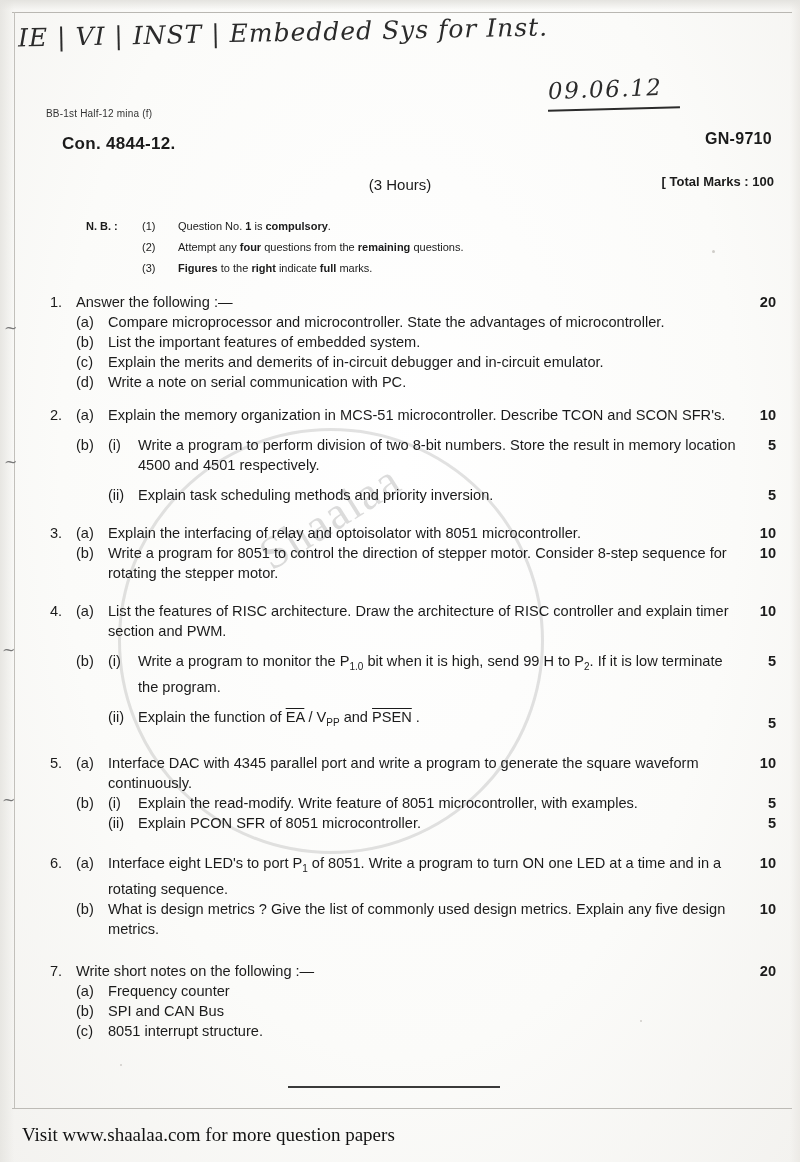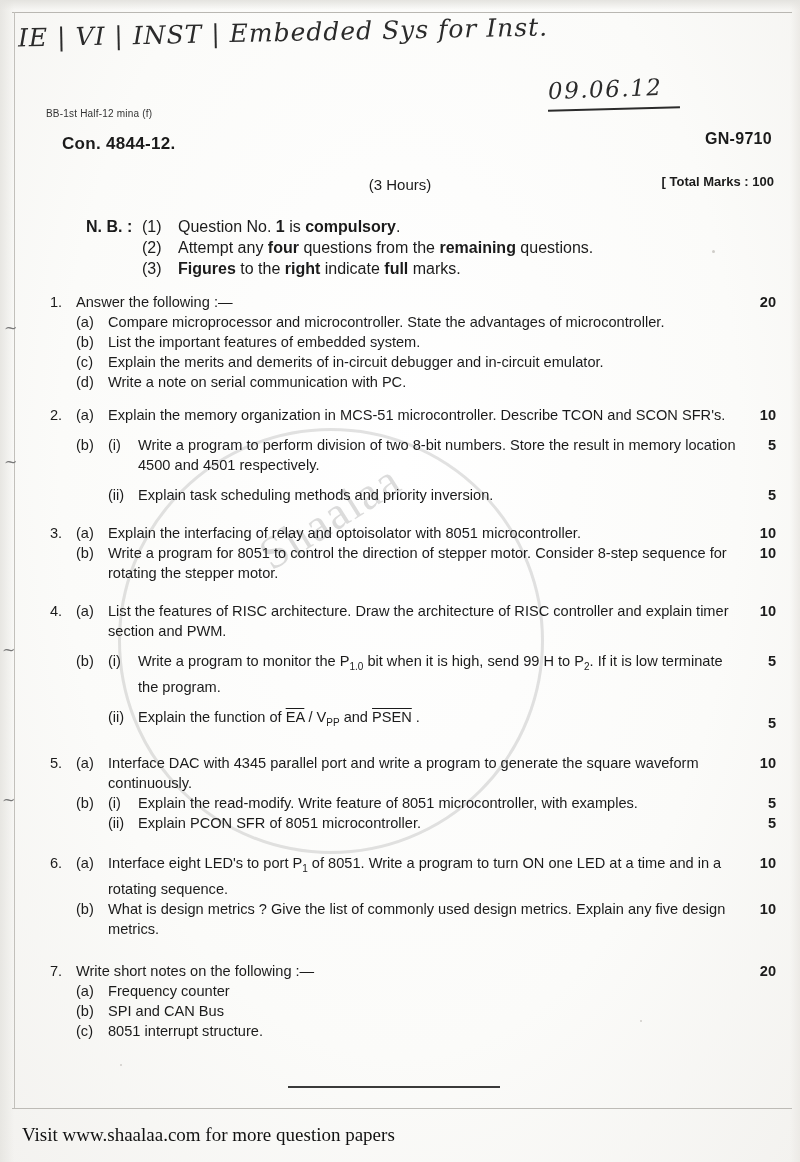--- a/index.html
+++ b/index.html
@@ -159,21 +159,21 @@
     font-size: 13px;
     font-weight: bold;
   }
 
   
   .nb {
     position: absolute;
     left: 86px;
     top: 216px;
     width: 660px;
-    font-size: 16px;
+    font-size: 11px;
     line-height: 21px;
   }
   .nb-row {
     display: flex;
     align-items: flex-start;
   }
   .nb-label {
     width: 56px;
     font-weight: bold;
     flex: 0 0 auto;

